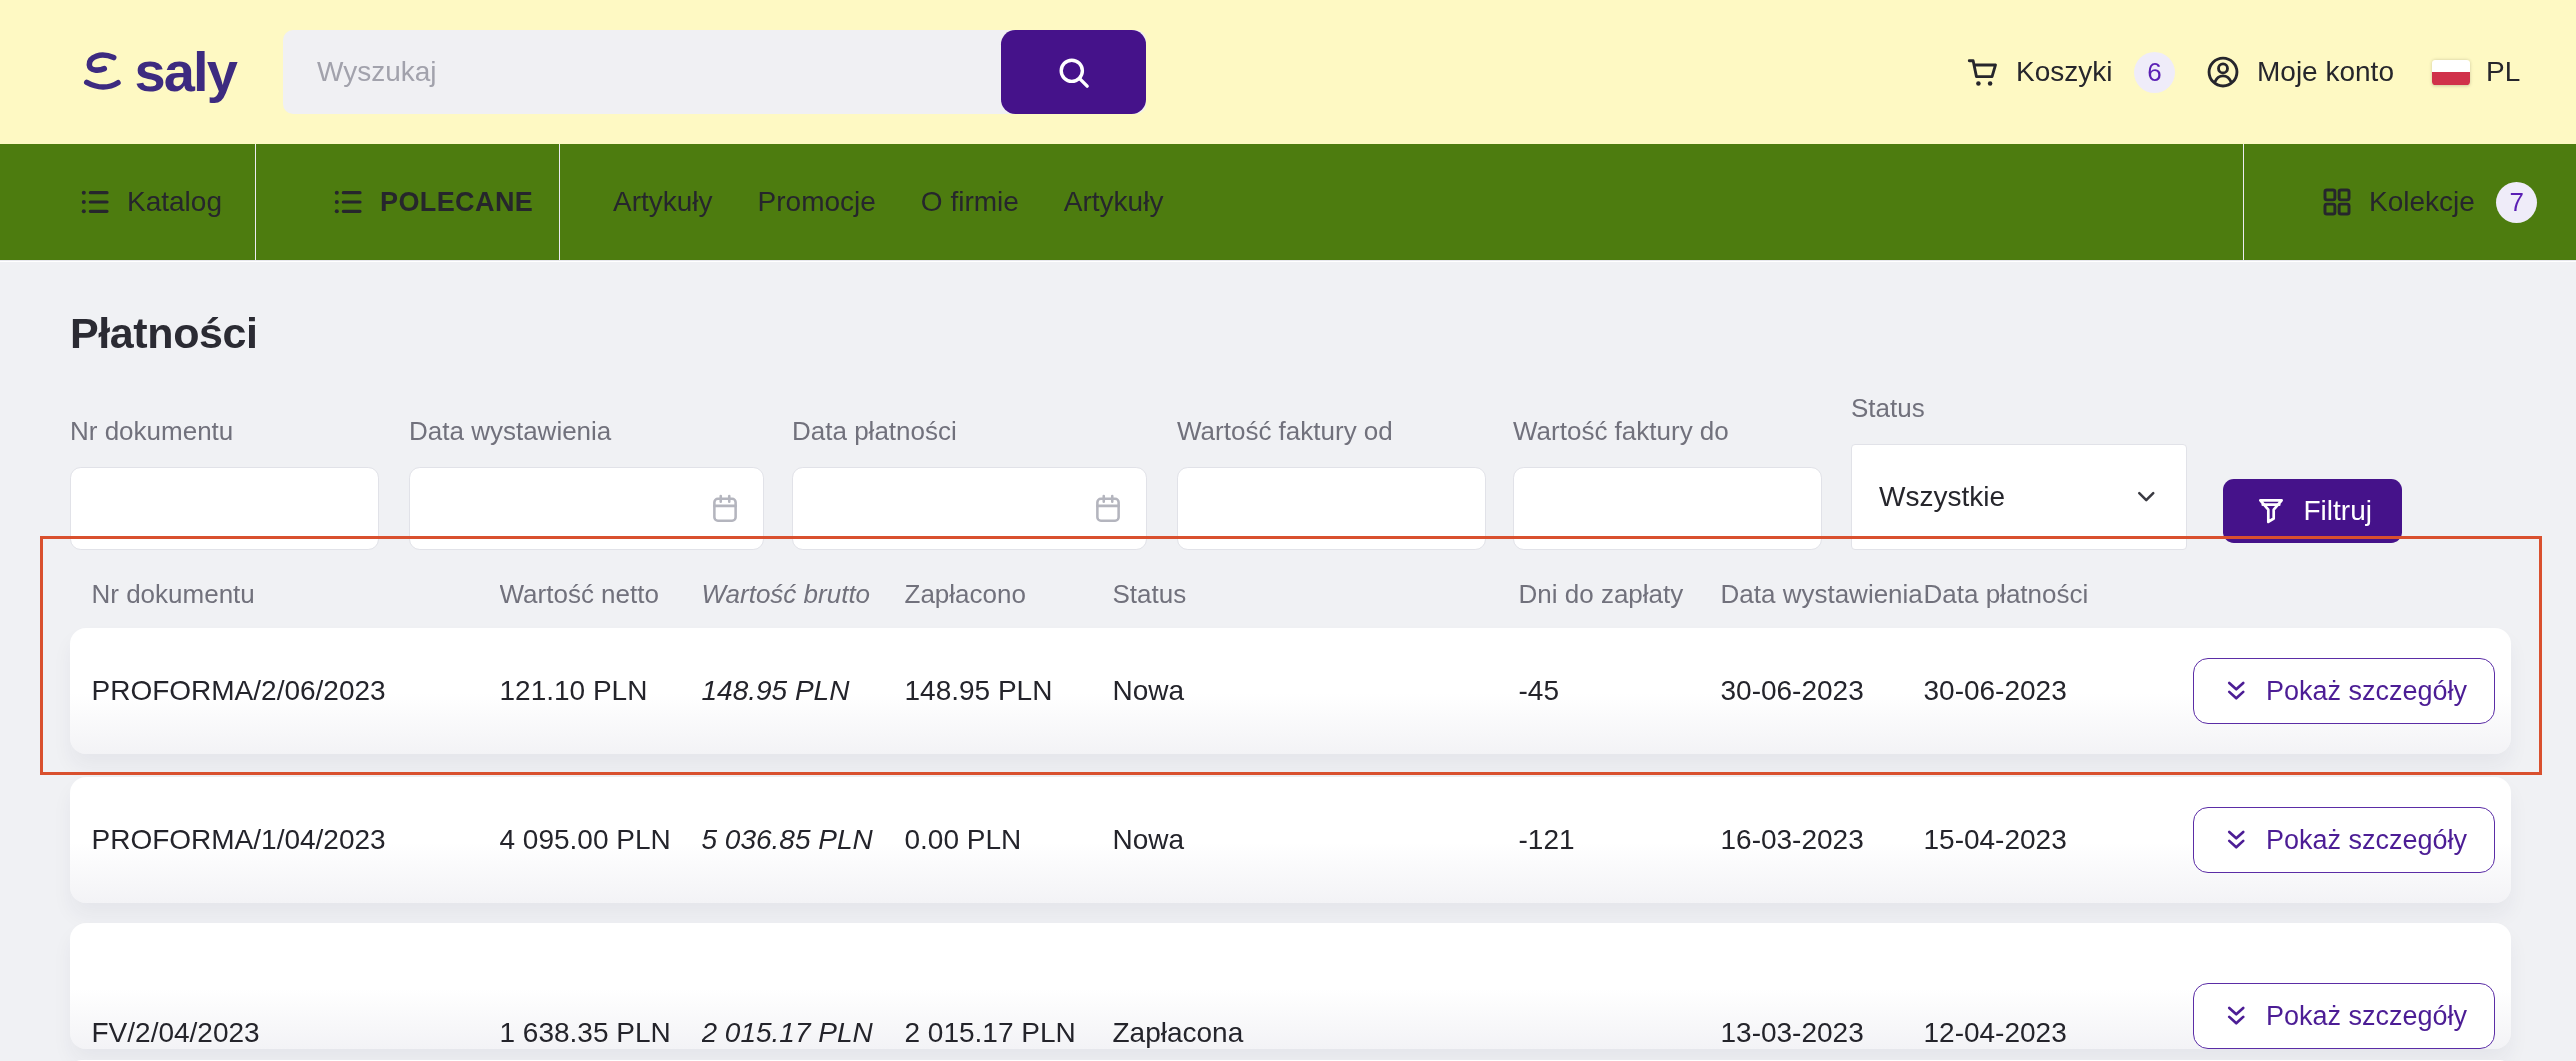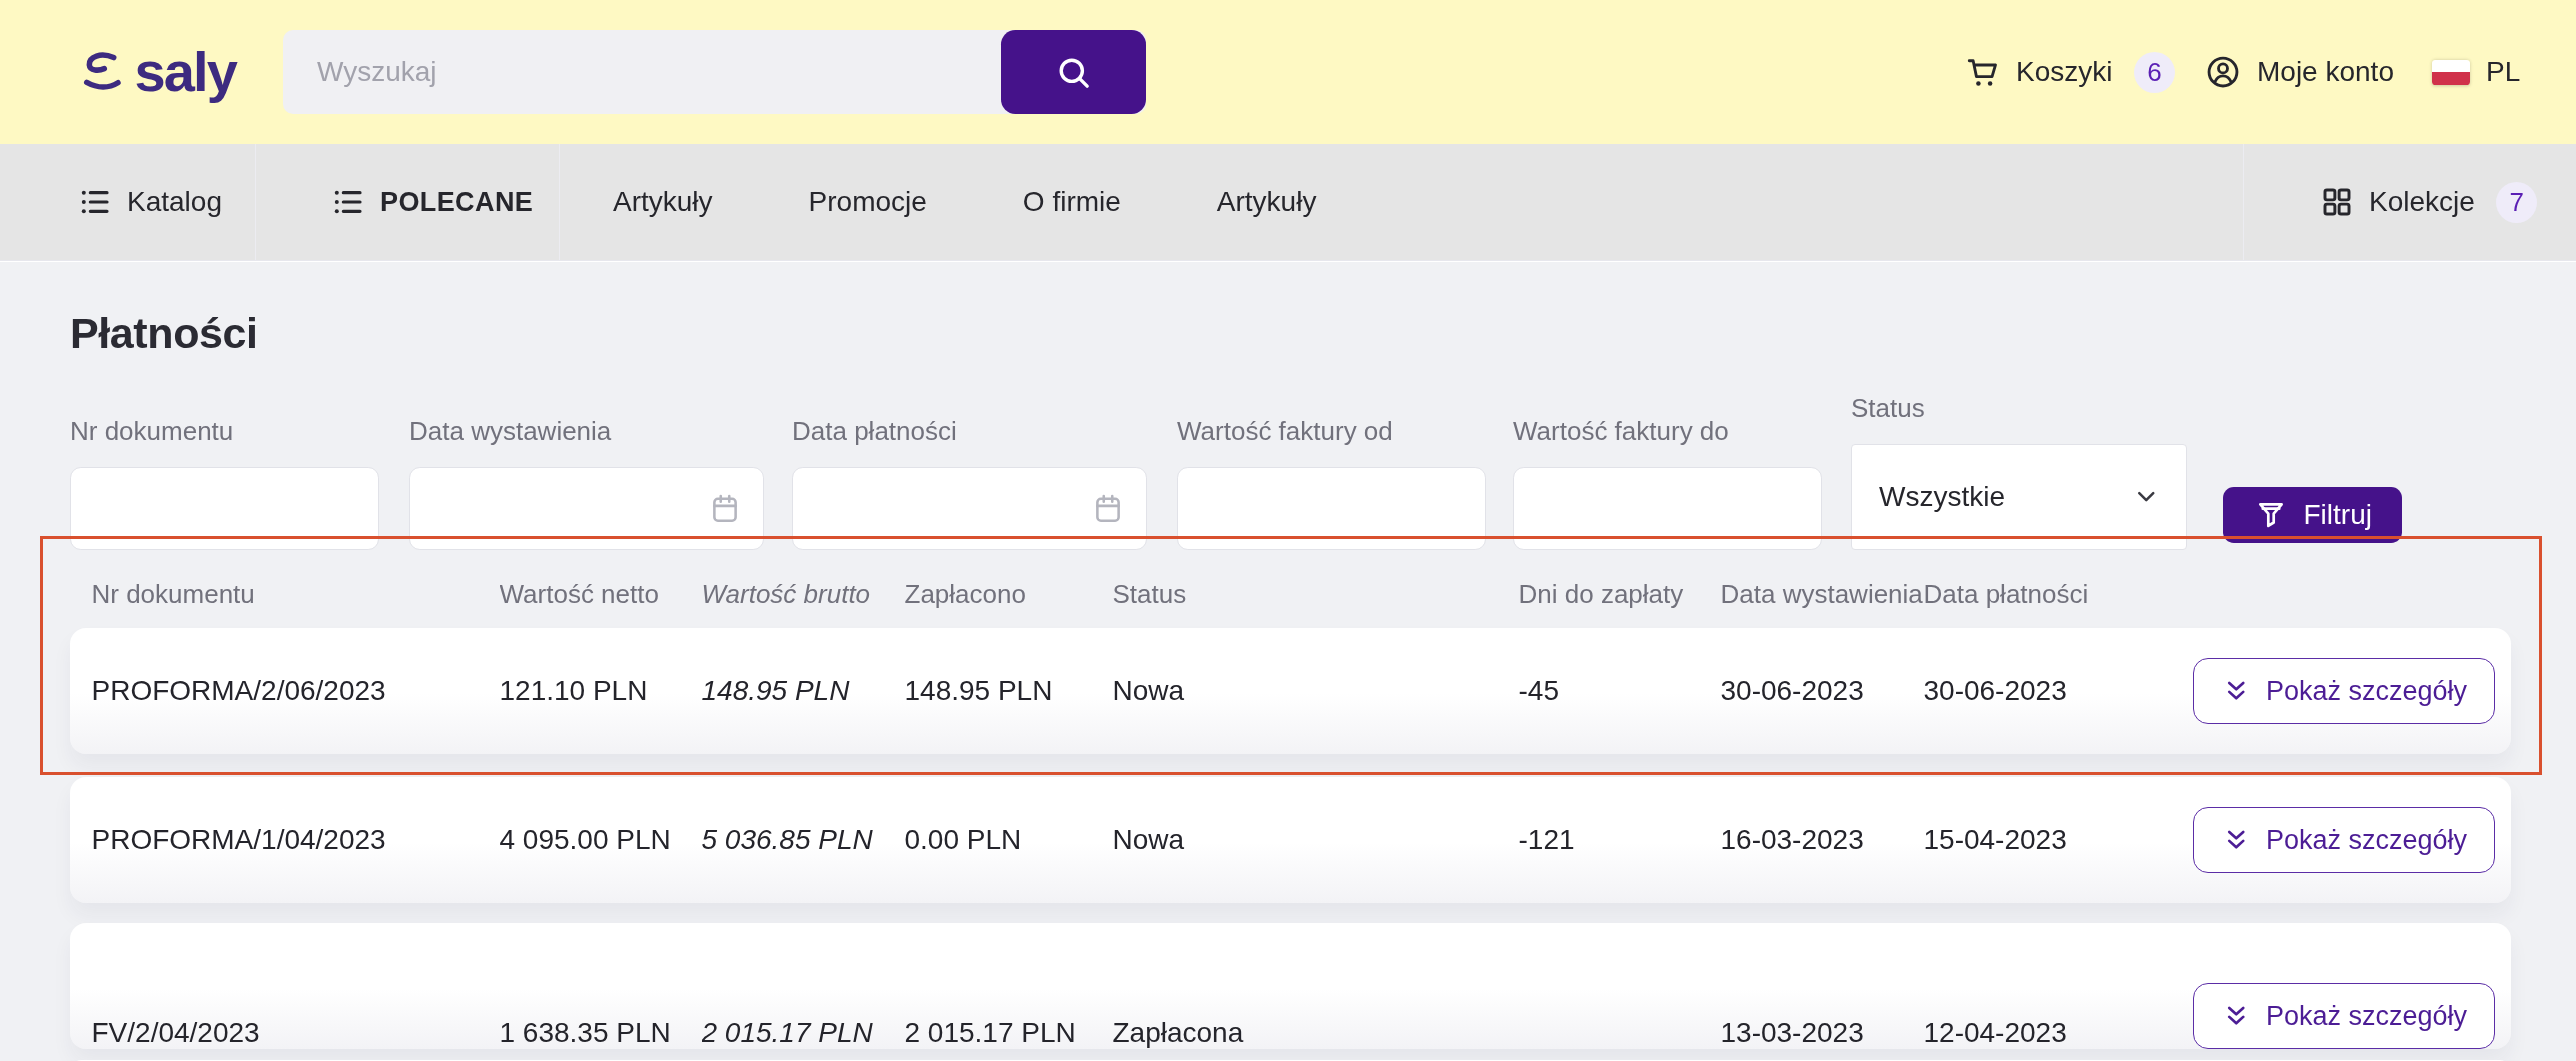--- a/index.html
+++ b/index.html
@@ -36,46 +36,46 @@
   .hd-carts{left:1964px;}
   .hd-account{left:2205px;}
   .hd-lang{left:2432px;}
   .caretaker-text{display:flex;gap:9px;}
   .badge{min-width:41px;height:41px;border-radius:50%;background:var(--badge-bg);color:var(--badge-fg);display:flex;align-items:center;justify-content:center;font-size:26px;margin-left:5.4px;}
   .flag{width:38px;height:25px;border-radius:3.6px;overflow:hidden;box-shadow:0 0.9px 3.6px rgba(0,0,0,.2);display:flex;flex-direction:column;}
   .flag .top{flex:1;background:#fff;}
   .flag .bot{flex:1;background:var(--flag-red);}
 
   
-  .navbar{position:absolute;top:144px;left:0;width:100%;height:117px;background:#e5e5e5;border-bottom:0.9px solid #E7E7ED;}
+  .navbar{position:absolute;top:144px;left:0;width:100%;height:117px;background:#4d7c0f;border-bottom:0.9px solid #E7E7ED;}
   .nav-item{position:absolute;top:0;height:100%;display:flex;align-items:center;gap:16px;font-size:28px;color:var(--ink);cursor:pointer;white-space:nowrap;}
   .nav-katalog{left:79px;}
   .nav-polecane{left:332px;font-weight:600;letter-spacing:0.4px;font-size:27px;}
-  .nav-links{position:absolute;left:613px;top:0;height:100%;display:flex;align-items:center;gap:96px;}
+  .nav-links{position:absolute;left:613px;top:0;height:100%;display:flex;align-items:center;gap:45px;}
   .nav-link{font-size:28px;color:var(--ink);cursor:pointer;white-space:nowrap;}
   .nav-kolekcje{left:2321px;}
   .nav-div{position:absolute;top:0;width:0.9px;height:100%;background:var(--line);}
   .nav-div.d1{left:255px;} .nav-div.d2{left:559px;} .nav-div.d3{left:2243px;}
 
   
   .content{position:absolute;top:262px;left:0;right:0;bottom:0;background:var(--page-bg);}
   .page-title{position:absolute;left:70px;top:47px;font-size:43px;font-weight:700;color:#2B2B33;letter-spacing:-0.4px;}
 
   .filters{position:absolute;left:70px;top:131px;display:flex;align-items:flex-end;}
   .filter-field{display:flex;flex-direction:column;}
   .ff1{width:309px;} .ff2{width:355px;margin-left:30px;} .ff3{width:355px;margin-left:28px;}
   .ff4{width:309px;margin-left:30px;} .ff5{width:309px;margin-left:27px;}
   .f-label{font-size:26px;color:var(--gray);margin-bottom:20px;line-height:30.5px;}
   .f-input{height:83px;background:#fff;border:0.9px solid var(--input-border);border-radius:10.8px;display:flex;align-items:center;padding:0 21.5px;cursor:text;}
   .f-control{flex:1;min-width:0;border:none;outline:none;background:transparent;font-size:28px;color:var(--ink);font-family:inherit;}
   .f-input .icn{color:#B4B5BE;}
   .status-field{width:336px;margin-left:29px;display:flex;flex-direction:column;}
   .status-box{height:106px;background:#fff;border:0.9px solid var(--input-border);border-radius:4px;display:flex;align-items:center;justify-content:space-between;padding:0 25px 0 27px;font-size:28px;color:var(--ink);cursor:pointer;}
   .status-box .icn{color:#3A3A42;}
-  .filter-btn{height:56px;padding:0 30.5px;margin-left:36px;margin-bottom:6.3px;background:var(--primary);color:#fff;font-size:28px;border:none;border-radius:10.8px;display:flex;align-items:center;gap:16px;cursor:pointer;font-family:inherit;}
+  .filter-btn{height:64px;padding:0 30.5px;margin-left:36px;margin-bottom:6.3px;background:var(--primary);color:#fff;font-size:28px;border:none;border-radius:10.8px;display:flex;align-items:center;gap:16px;cursor:pointer;font-family:inherit;}
 
   
   .table-head{position:absolute;left:70px;top:276px;width:2441px;height:83px;display:flex;align-items:flex-end;padding:0 16px 10.8px 21.5px;}
   .table-head .cell{font-size:26px;color:var(--gray);line-height:32px;}
   .table-head .c7 span{display:block;max-width:152px;}
   .table-body{position:absolute;left:70px;top:366px;width:2441px;}
   .t-row{height:126px;border-radius:16px;background:linear-gradient(180deg,#ffffff 52%,#F3F3F6 100%);box-shadow:0 12.6px 20px rgba(40,40,80,.05);display:flex;align-items:center;padding:0 16px 0 21.5px;margin-bottom:23px;}
   .t-row:nth-child(2){margin-bottom:20px;}
   .t-row:nth-child(3){margin-bottom:10.8px;align-items:flex-end;}
   .t-row.sliver{height:23px;margin-bottom:0;border-radius:16px;box-shadow:none;background:#fff;}

